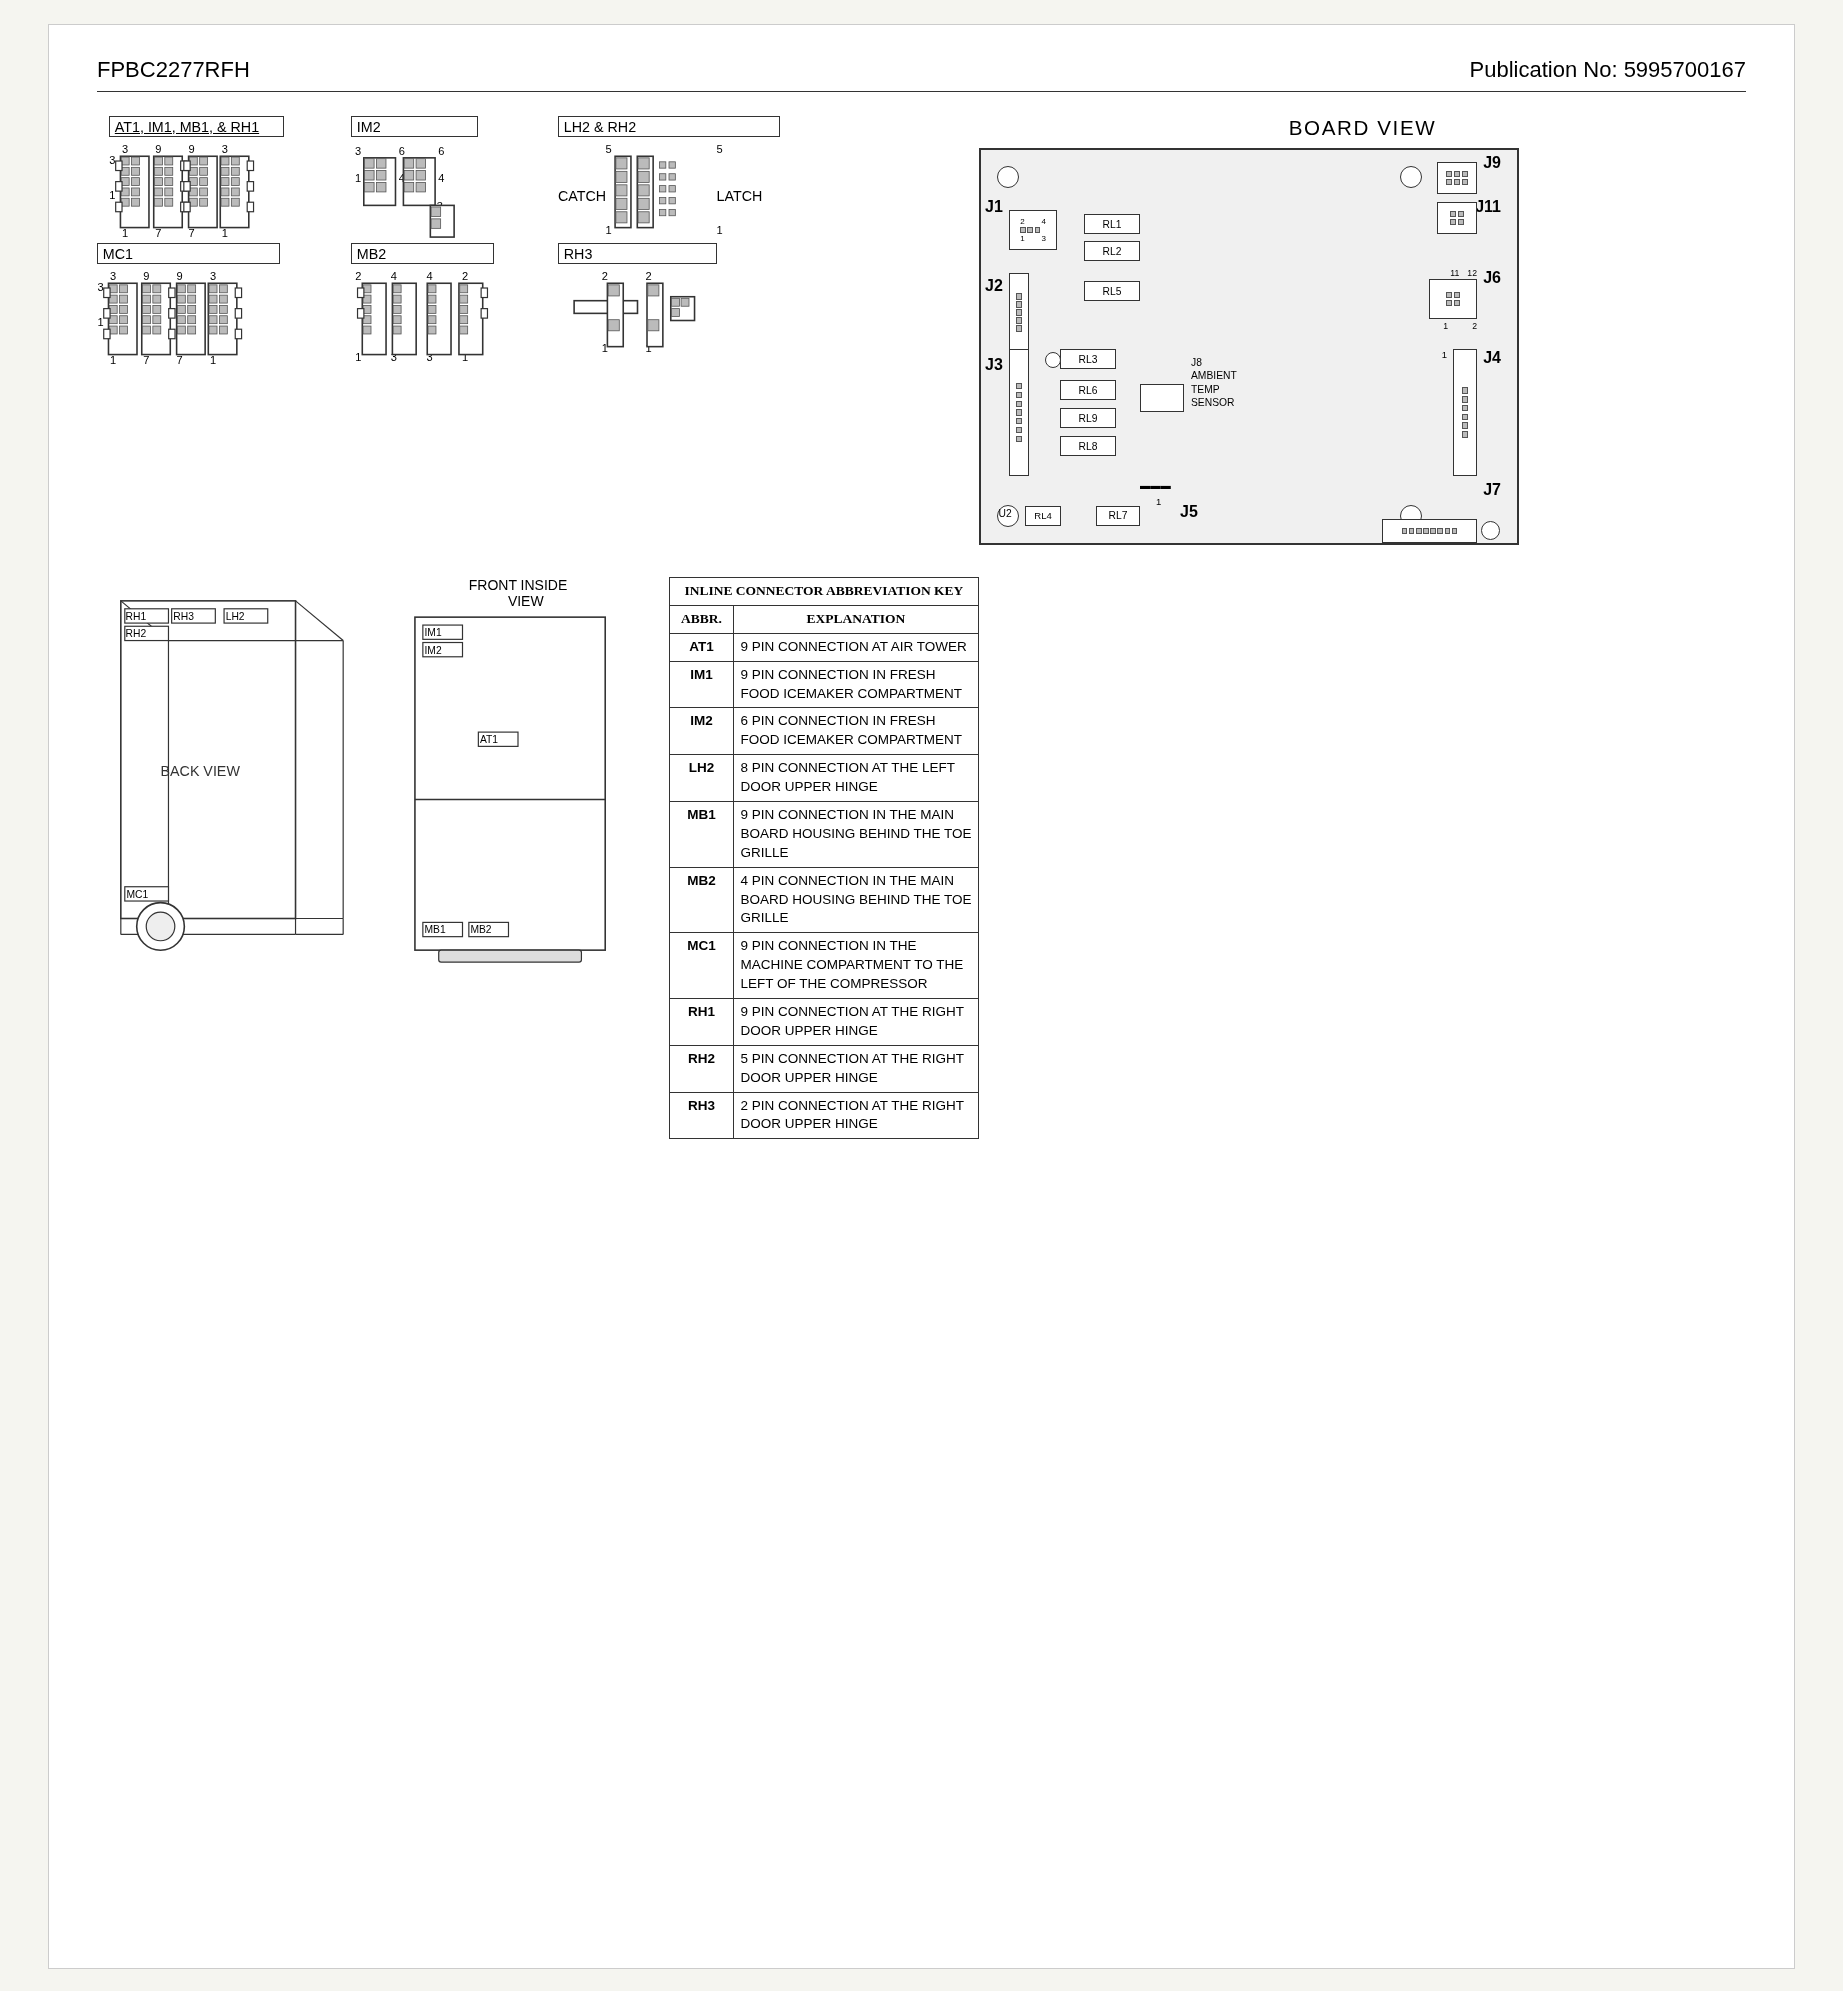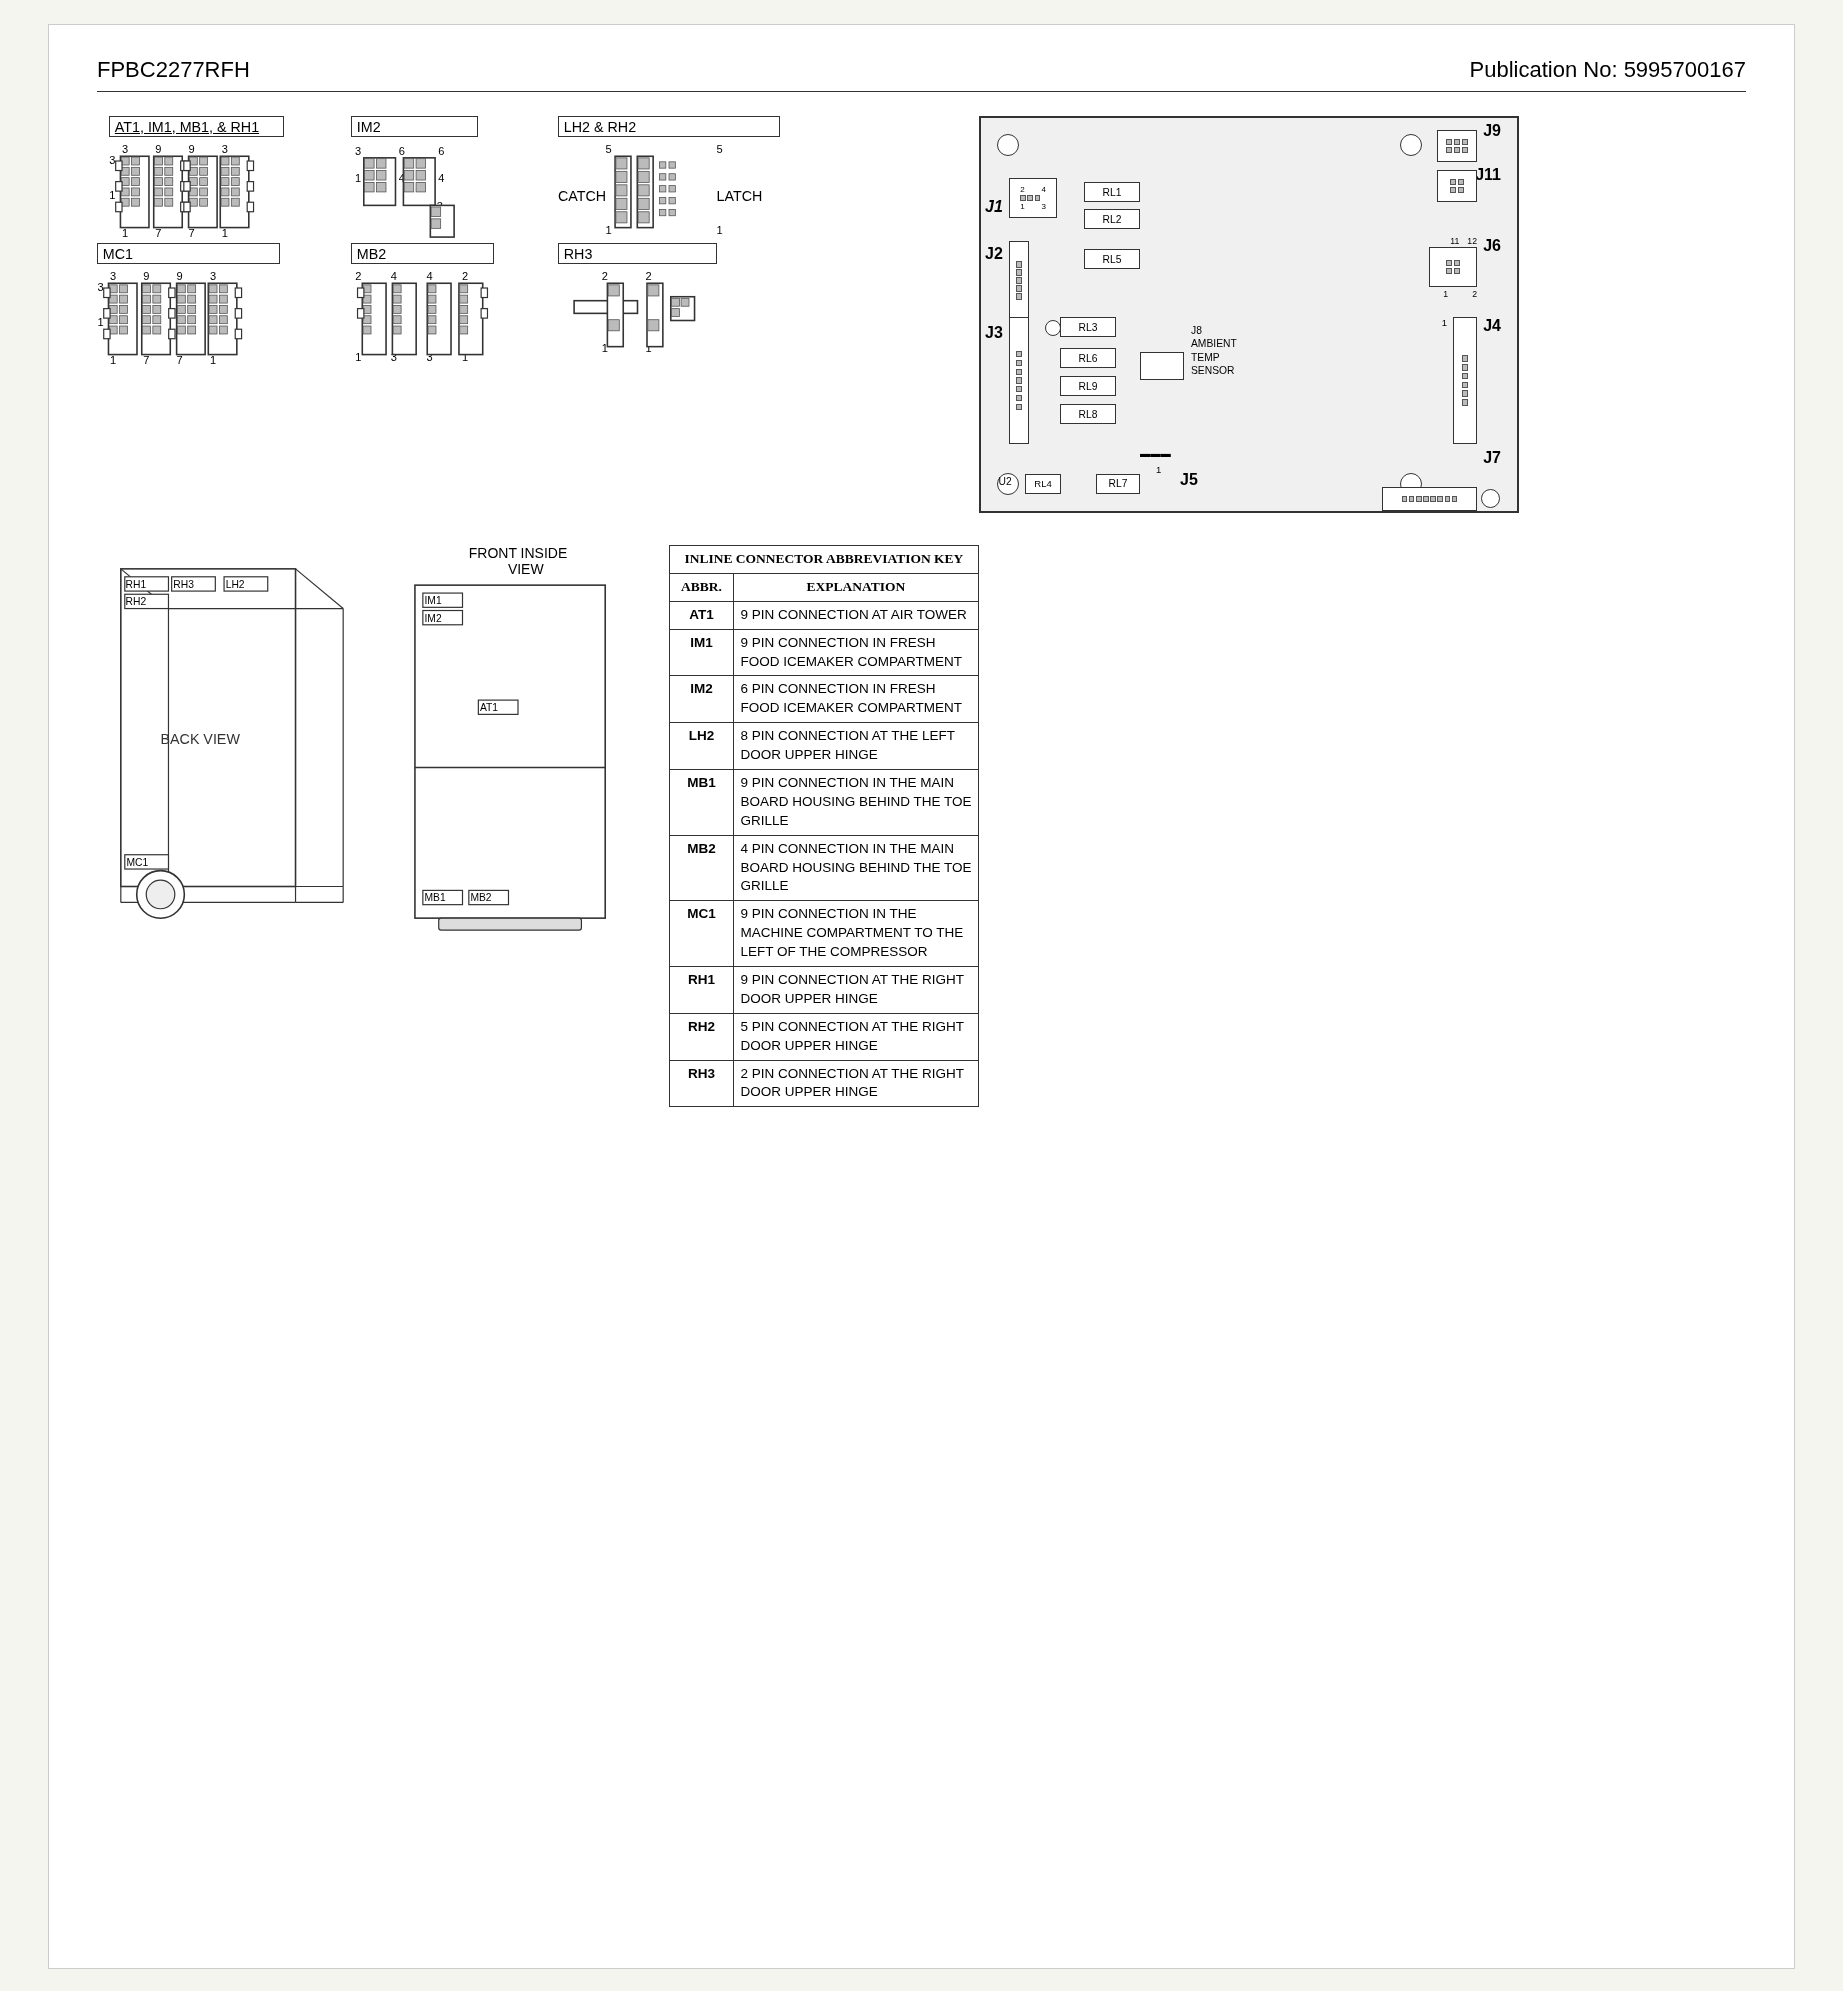--- a/index.html
+++ b/index.html
@@ -436,20 +436,21 @@
           <rect x="142" y="35" width="30" height="30" fill="white" stroke="#333" stroke-width="2"></rect>
           <rect x="143" y="37" width="10" height="10" fill="#bbb" stroke="#555"></rect>
           <rect x="143" y="50" width="10" height="10" fill="#bbb" stroke="#555"></rect>
           <rect x="155" y="37" width="10" height="10" fill="#bbb" stroke="#555"></rect>
         </svg>
       </div>
 
     </div>
 
     <div style="flex:1; min-width:556px;">
+      <div class="board-view-title">BOARD  VIEW</div>
       <div class="board-rect">
 
         <div class="circle-element" style="width:22px;height:22px;left:16px;top:16px;"></div>
         <div class="circle-element" style="width:22px;height:22px;right:95px;top:16px;"></div>
         <div class="circle-element" style="width:22px;height:22px;left:16px;bottom:16px;"></div>
         <div class="circle-element" style="width:22px;height:22px;right:95px;bottom:16px;"></div>
 
         <div class="board-connector-label" style="right:16px; top:4px;">J9</div>
         <div class="board-element" style="right:40px; top:12px; width:40px; height:32px; flex-direction:column;">
           <div style="display:flex; gap:1.6px;">
@@ -471,21 +472,21 @@
               <div style="width:6.4px;height:6.4px;background:#bbb;border:0.8px solid #555;"></div>
               <div style="width:6.4px;height:6.4px;background:#bbb;border:0.8px solid #555;"></div>
             </div>
             <div style="display:flex; gap:1.6px;">
               <div style="width:6.4px;height:6.4px;background:#bbb;border:0.8px solid #555;"></div>
               <div style="width:6.4px;height:6.4px;background:#bbb;border:0.8px solid #555;"></div>
             </div>
           </div>
         </div>
 
-        <div class="board-connector-label" style="left:4px; top:80px;font-style:italic;">J1</div>
+        <div class="board-connector-label" style="left:4px; top:48px;">J1</div>
 
         <div class="board-element" style="left:28px; top:60px; width:48px; height:40px;">
           <div style="display:flex; flex-direction:column; gap:1.6px; font-size:8.7px;">
             <div style="display:flex; gap:0.8px;">
               <span style="font-size:8px;">2</span>
                 <span style="font-size:8px; margin-left:16px;">4</span>
             </div>
             <div style="display:flex; gap:1.6px;">
               <div style="width:5.6px;height:5.6px;background:#bbb;border:0.8px solid #555;"></div>
               <div style="width:5.6px;height:5.6px;background:#bbb;border:0.8px solid #555;"></div>

